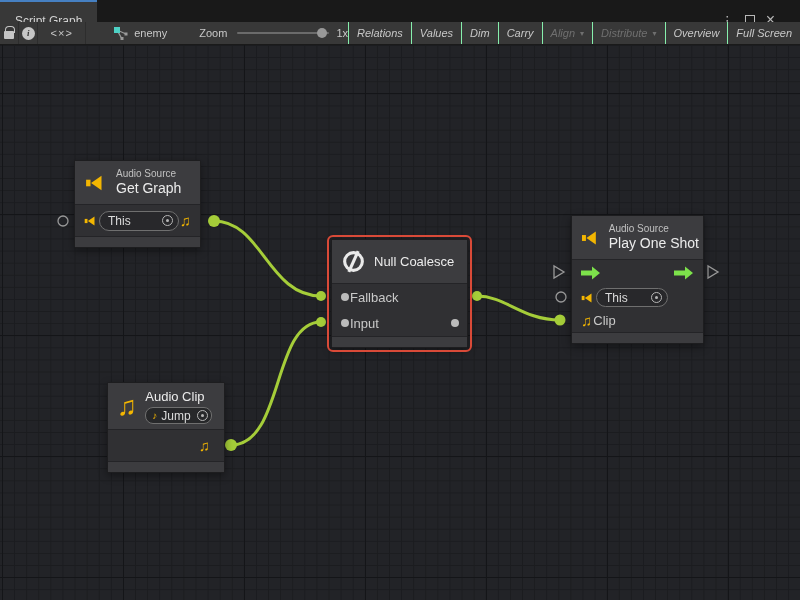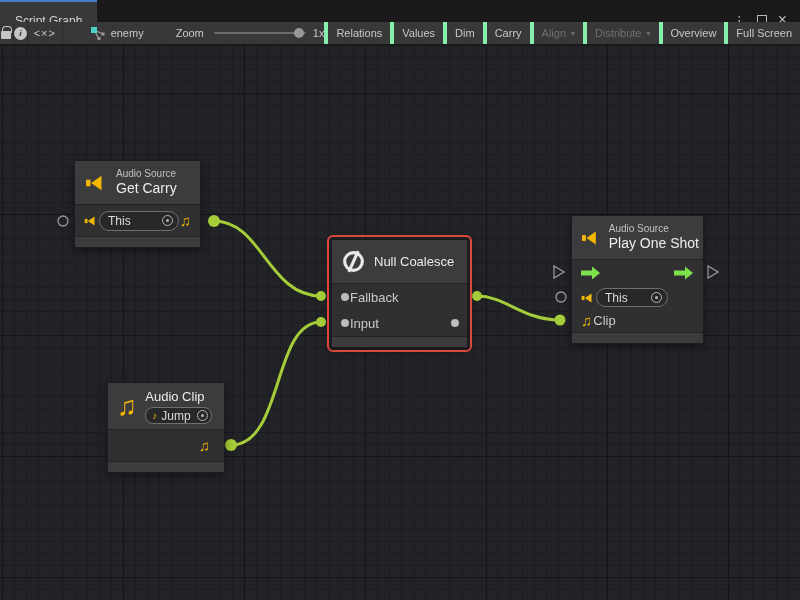--- a/index.html
+++ b/index.html
@@ -5,34 +5,34 @@
   * { margin:0; padding:0; box-sizing:border-box; }
   html,body { width:800px; height:600px; overflow:hidden; }
   body {
     position:relative;
     background:#191919;
     font-family:"Liberation Sans","DejaVu Sans",sans-serif;
     -webkit-font-smoothing:antialiased;
   }
 
   
-  .tabstrip { position:absolute; top:0; left:0; right:4px; height:40px; background:#191919; display:flex; align-items:stretch; }
+  .tabstrip { position:absolute; top:0; left:0; right:16px; height:40px; background:#191919; display:flex; align-items:stretch; }
   .tab { background:#383838; border-top:2px solid #4680c2; padding:0 15px; display:flex; align-items:center; font-size:12px; color:#d2d2d2; }
   .win-controls { margin-left:auto; display:flex; align-items:center; gap:11px; padding-right:9px; color:#b8b8b8; }
   .more-icon { font-size:13px; line-height:1; }
   .max-icon { width:10px; height:10px; border:1.5px solid #b8b8b8; }
   .close-icon { font-size:16px; line-height:1; }
 
   
   .toolbar { position:absolute; top:22px; left:0; right:0; height:23px; background:#383838; display:flex; align-items:stretch; font-size:11px; color:#c8c8c8; border-bottom:1px solid #1a1a1a; }
   .tb-btn { display:flex; align-items:center; justify-content:center; padding:0 8px; border-right:1px solid #2d2d2d; white-space:nowrap; }
   .tb-icon-btn { width:26px; padding:0; }
   .tb-code-btn { width:66px; padding:0; letter-spacing:1px; }
   .tb-group-right { margin-left:auto; display:flex; align-items:stretch; }
-  .tb-group-right .tb-btn { border-right:none; border-left:4px solid #86efac; }
+  .tb-group-right .tb-btn { border-right:none; border-left:1px solid #86efac;font-style:italic; }
   .disabled { color:#6f6f6f; }
   .dd-arrow { font-size:8px; margin-left:5px; }
 
   .lock-icon { position:relative; width:10px; height:8px; background:#c6c6c6; border-radius:1px; margin-top:4px; }
   .lock-icon::before { content:""; position:absolute; left:1px; top:-5px; width:8px; height:6px; border:1.5px solid #c6c6c6; border-bottom:none; border-radius:4px 4px 0 0; }
   .info-icon { width:13px; height:13px; border-radius:50%; background:#c6c6c6; color:#333; font-weight:bold; font-size:9px; display:flex; align-items:center; justify-content:center; font-family:"Liberation Serif",serif; font-style:italic; }
 
   .breadcrumb { display:flex; align-items:center; gap:6px; margin-left:22px; padding:8px 6px; }
   .zoom-group { display:flex; align-items:center; margin-left:26px; }
   .zoom-label { margin-right:10px; }
@@ -180,21 +180,21 @@
   </svg>
 
   <div class="node" id="node-get-clip">
     <div class="node-header">
       <svg width="24" height="22" viewBox="0 0 20 20">
         <rect x="1" y="7" width="4" height="6" fill="#f3b601"></rect>
         <polygon points="5.5,10 15,3.5 15,16.5" fill="#f3b601"></polygon>
       </svg>
       <div class="hcol">
         <span class="node-cat">Audio Source</span>
-        <span class="node-title">Get Carry</span>
+        <span class="node-title">Get Graph</span>
       </div>
     </div>
     <div class="row">
       <svg width="14" height="14" viewBox="0 0 20 20">
         <rect x="1" y="7" width="4" height="6" fill="#f3b601"></rect>
         <polygon points="5.5,10 15,3.5 15,16.5" fill="#f3b601"></polygon>
       </svg>
       <span class="unit-field">
         <span>This</span>
         <span class="picker"></span>

